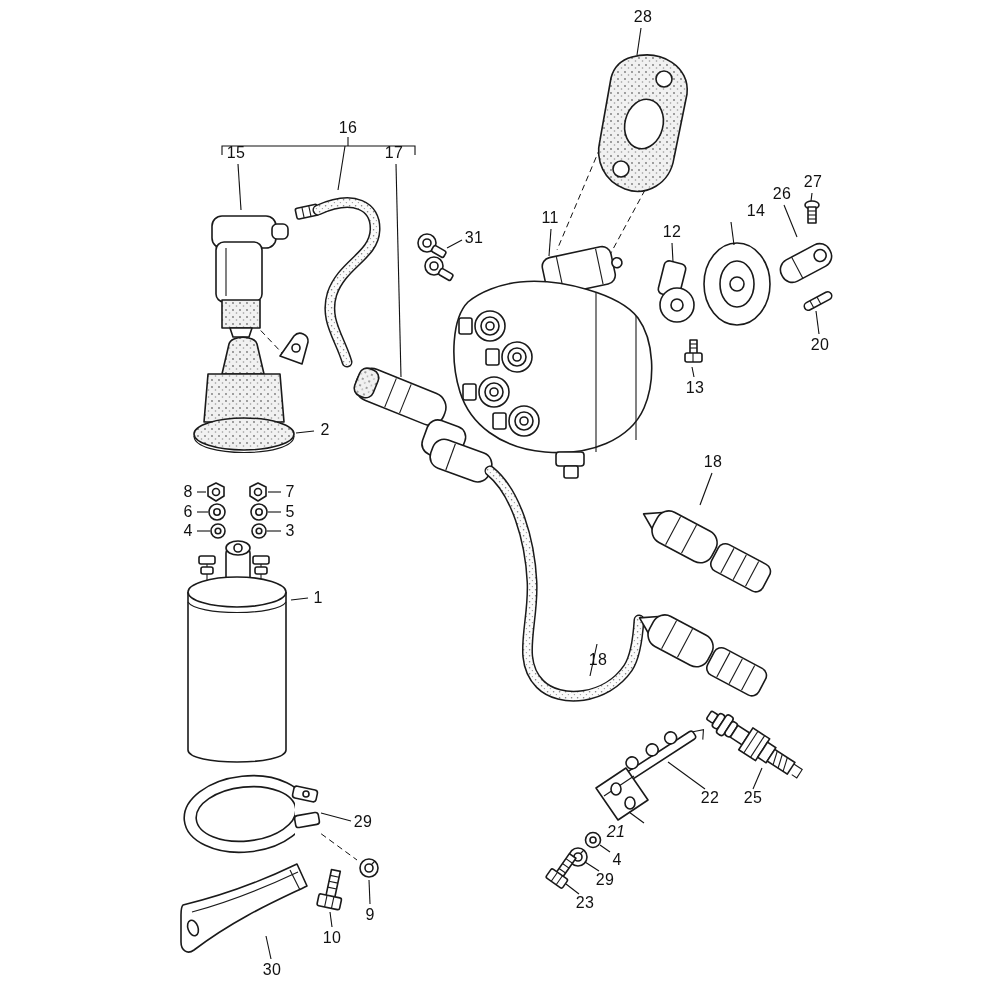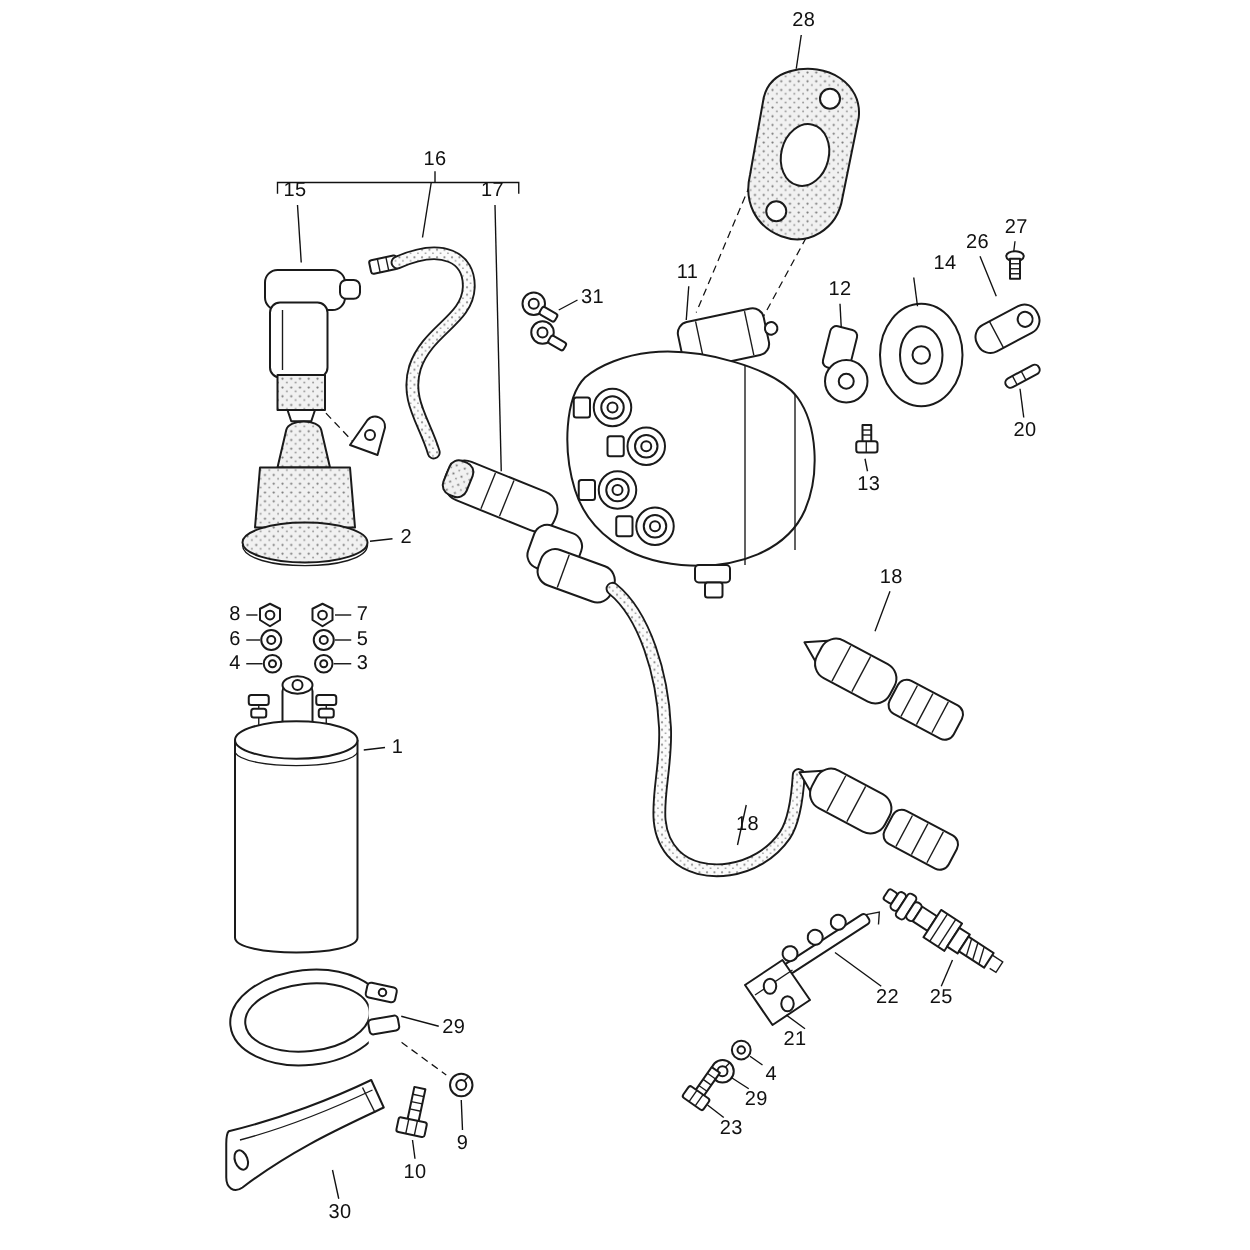--- a/index.html
+++ b/index.html
@@ -385,21 +385,21 @@
       <span class="callout" style="left: 290px; top: 492px;">7</span>
       <span class="callout" style="left: 188px; top: 512px;">6</span>
       <span class="callout" style="left: 290px; top: 512px;">5</span>
       <span class="callout" style="left: 188px; top: 531px;">4</span>
       <span class="callout" style="left: 290px; top: 531px;">3</span>
       <span class="callout" style="left: 318px; top: 598px;">1</span>
       <span class="callout" style="left: 598px; top: 633px; margin-top: 27px;">18</span>
       <span class="callout" style="left: 710px; top: 798px;">22</span>
       <span class="callout" style="left: 753px; top: 798px;">25</span>
       <span class="callout" style="left: 363px; top: 822px;">29</span>
-      <span class="callout" style="left: 636px; top: 832px;">21</span>
+      <span class="callout" style="left: 616px; top: 832px; font-style: italic;">21</span>
       <span class="callout" style="left: 617px; top: 860px;">4</span>
       <span class="callout" style="left: 605px; top: 880px;">29</span>
       <span class="callout" style="left: 585px; top: 903px;">23</span>
       <span class="callout" style="left: 370px; top: 915px;">9</span>
       <span class="callout" style="left: 332px; top: 938px;">10</span>
       <span class="callout" style="left: 272px; top: 970px;">30</span>
     </div>
 
 </div>
 

